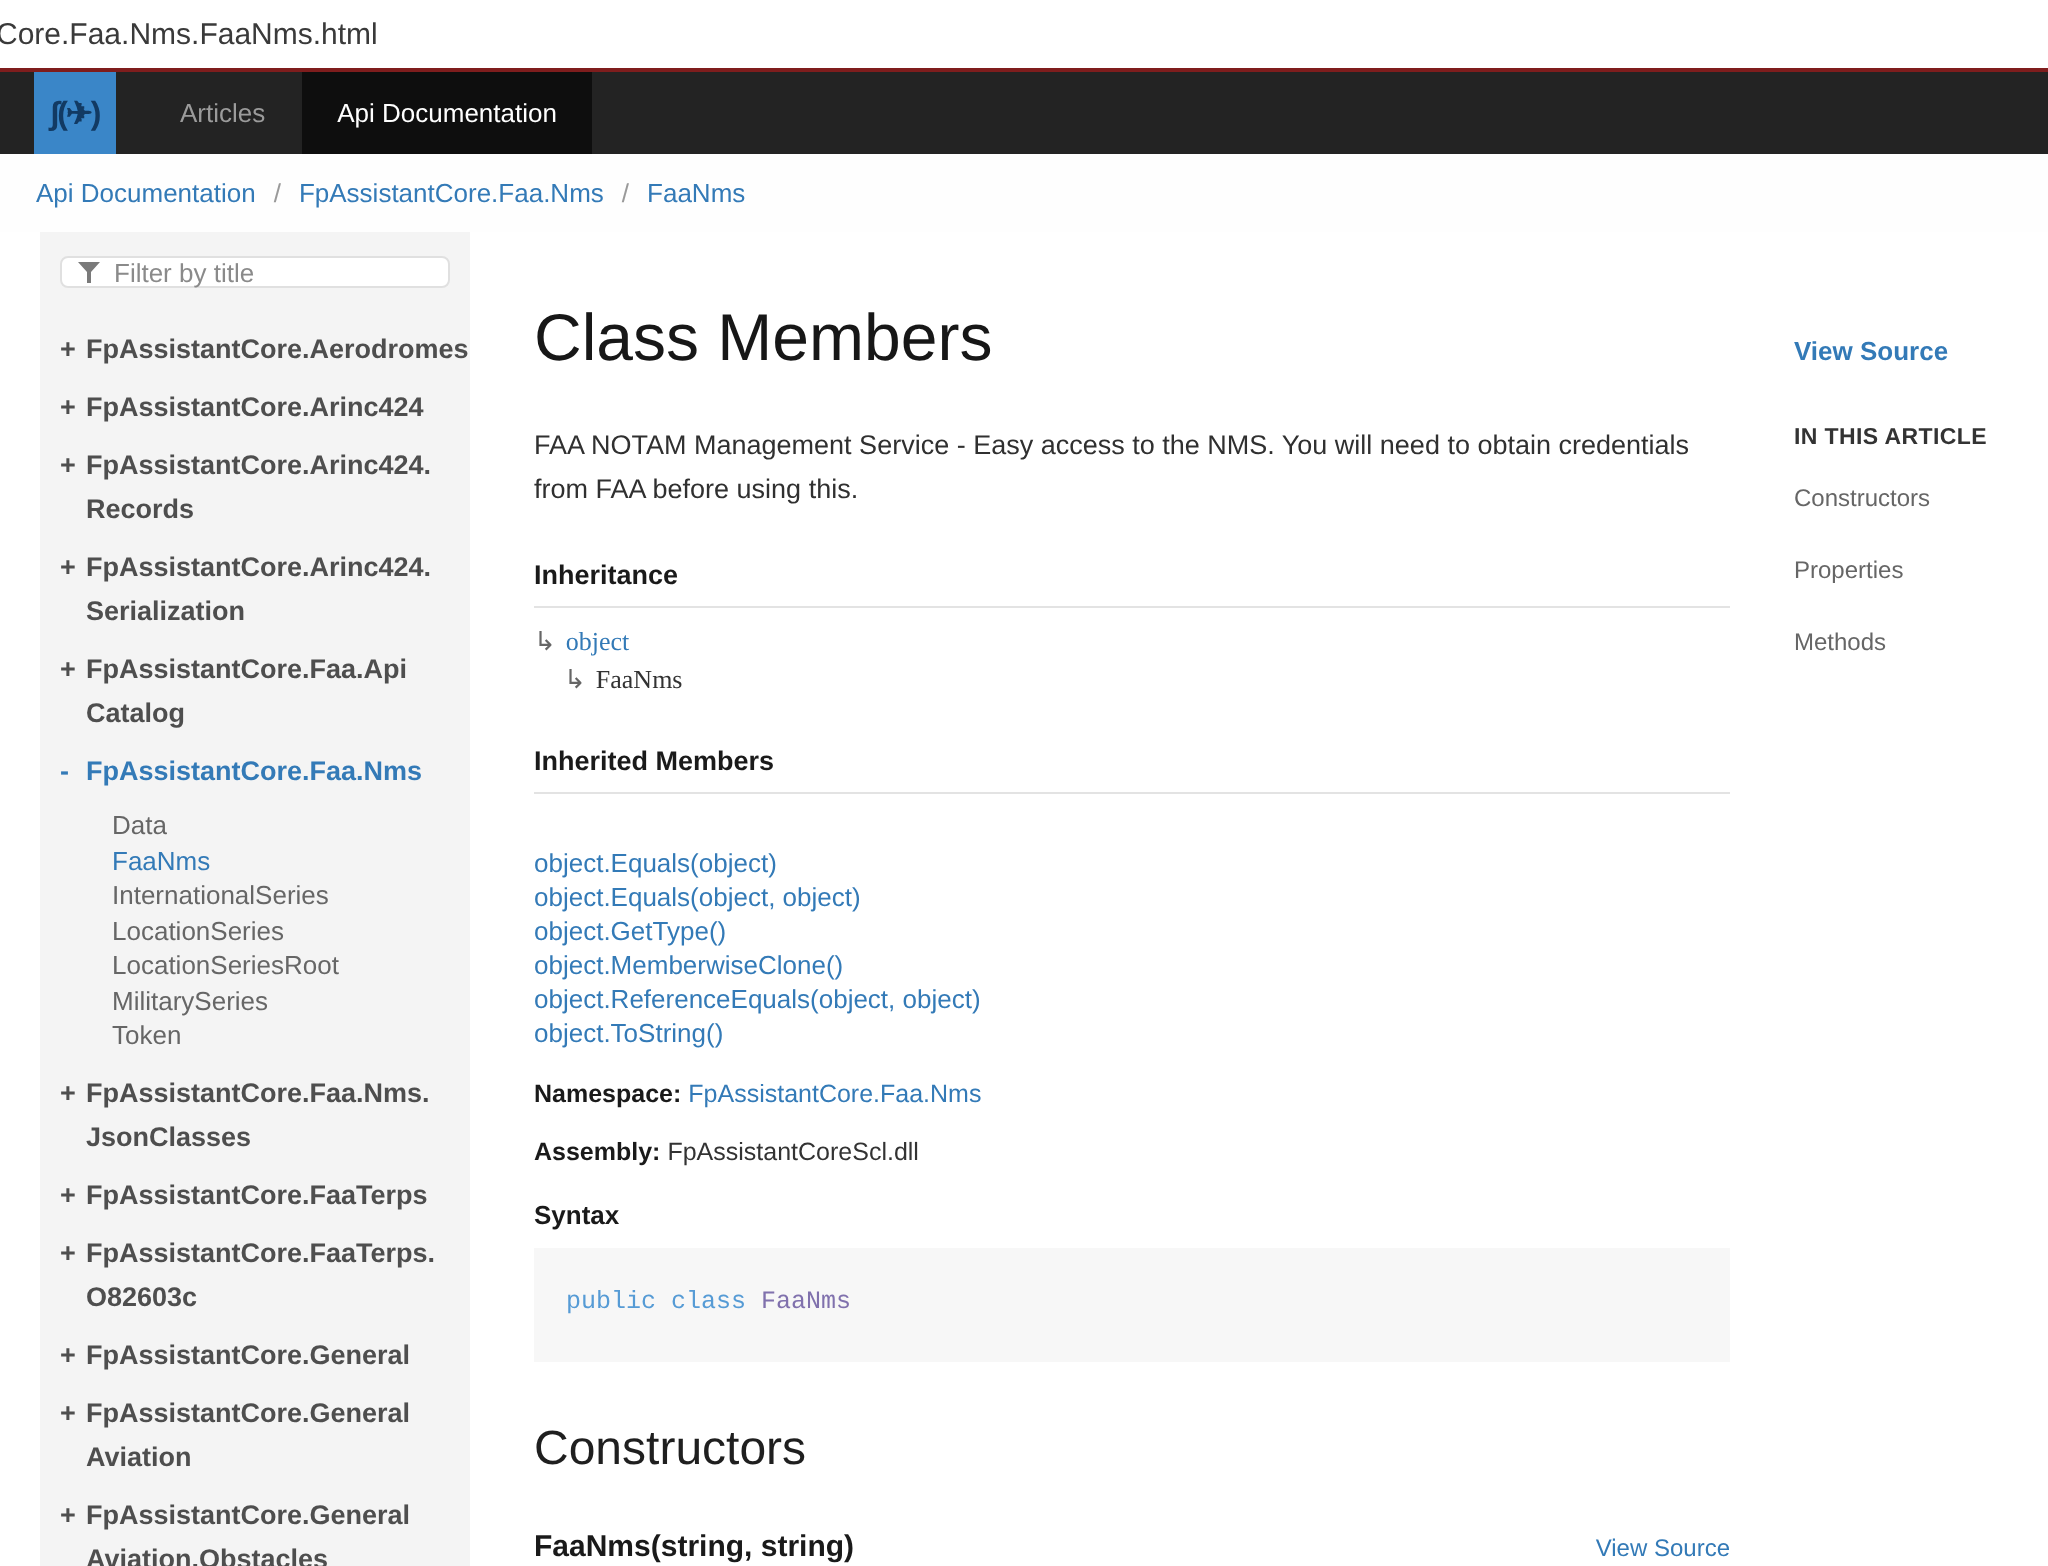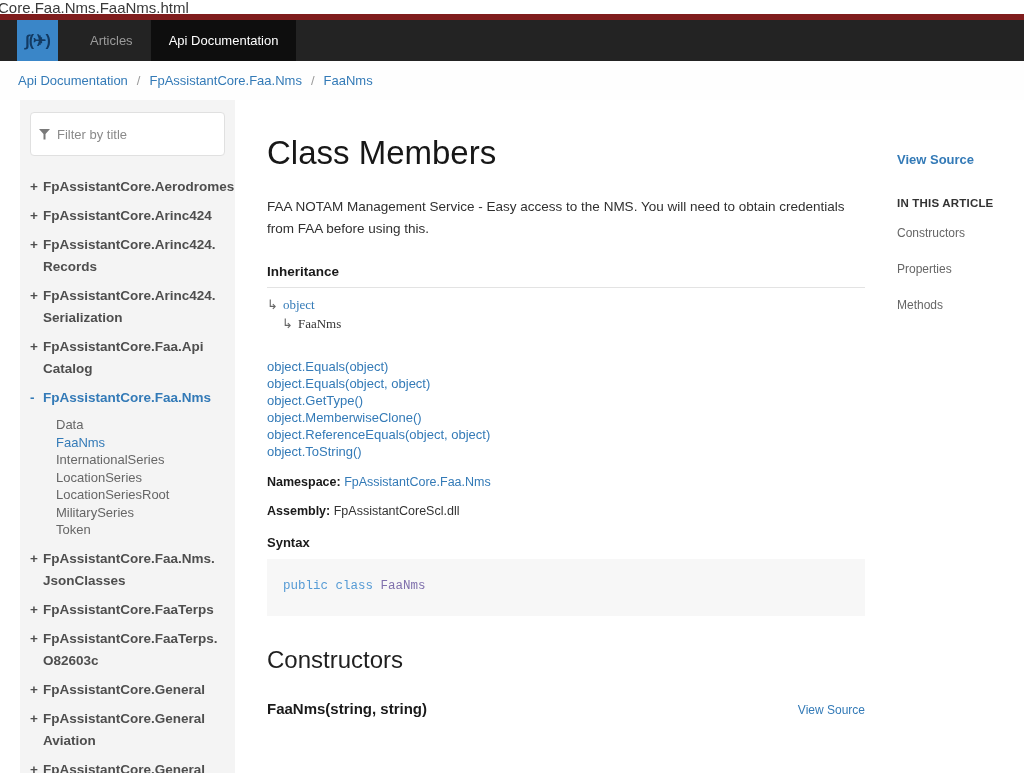--- a/index.html
+++ b/index.html
@@ -1,20 +1,20 @@
 <!DOCTYPE html>
 <html style="--text: #333333; --link: #337ab7; --navbar_bg: #232323; --navbar_active_bg: #0e0e0e; --logo_bg: #3a86c8; --logo_fg: #123a63; --sidebar_bg: #f4f4f4; --code_bg: #f7f7f7; --code_keyword: #569bd5; --code_type: #8071ad; --code_string: #e8823e; --code_plain: #3f3f3f;"><head>
 <meta charset="utf-8">
 <style>
   * { box-sizing: border-box; margin: 0; padding: 0; }
   html, body { width: 1024px; height: 783px; overflow: hidden; }
   body { font-family: "Liberation Sans", sans-serif; background: #fff; color: var(--text); }
 
   
-  .titlebar { height: 20px; background: #fff; border-bottom: 6px solid #7f1d1d;
+  .titlebar { height: 36px; background: #fff; border-bottom: 2px solid #7f1d1d;
     display: flex; align-items: center; font-size: 15px; color: #3a3a3a; }
   .titlebar span { margin-left: -2px; white-space: nowrap; }
 
   
   .navbar { height: 41px; background: var(--navbar_bg); display: flex; align-items: stretch; }
   .logo { width: 41px; margin-left: 17px; background: var(--logo_bg); color: var(--logo_fg);
     display: flex; align-items: center; justify-content: center;
     font-size: 16px; font-weight: bold; letter-spacing: -1px; cursor: pointer; }
   .nav-items { display: flex; align-items: stretch; margin-left: 14px; }
   .nav-item { display: flex; align-items: center; padding: 0 18px; font-size: 13px;
@@ -27,21 +27,21 @@
   .bc-link { color: var(--link); text-decoration: none; cursor: pointer; }
   .bc-sep { color: #9a9a9a; margin: 0 9px; }
 
   
   .layout { display: flex; height: 673px; align-items: stretch; }
 
   
   .sidebar { width: 215px; margin-left: 20px; background: var(--sidebar_bg);
     padding: 12px 10px 0 10px; flex-shrink: 0; overflow: hidden; }
   .filterbox { background: #fff; border: 1px solid #e0e0e0; border-radius: 4px;
-    height: 44px; display: flex; align-items: center; padding: 0 8px; margin-bottom: 20px; }
+    height: 16px; display: flex; align-items: center; padding: 0 8px; margin-bottom: 20px; }
   .filterbox svg { flex-shrink: 0; margin-right: 7px; }
   .filterbox input { border: none; outline: none; font-size: 13px; color: #555; width: 100%;
     font-family: "Liberation Sans", sans-serif; background: transparent; }
   .filterbox input::placeholder { color: #8a8a8a; }
   .tree-item { display: flex; font-size: 13.5px; font-weight: bold; color: #4e4e4e;
     line-height: 22px; margin: 0 0 7px 0; cursor: pointer; }
   .tree-item .prefix { width: 13px; flex-shrink: 0; }
   .tree-item .lbl { white-space: pre-line; flex: 1; }
   .tree-item.active { color: var(--link); }
   .tree-children { list-style: none; margin: 2px 0 9px 26px; }
@@ -189,20 +189,21 @@
     <p class="desc">FAA NOTAM Management Service - Easy access to the NMS. You will need to obtain credentials from FAA before using this.</p>
 
     <div class="sect-head">Inheritance</div>
     <div class="inh-line">
       <span class="arrow">↳</span><a class="doclink">object</a>
     </div>
     <div class="inh-line lvl2">
       <span class="arrow">↳</span><span>FaaNms</span>
     </div>
 
+    <div class="sect-head">Inherited Members</div>
     <div class="member-links">
         <a>object.Equals(object)</a>
         <a>object.Equals(object, object)</a>
         <a>object.GetType()</a>
         <a>object.MemberwiseClone()</a>
         <a>object.ReferenceEquals(object, object)</a>
         <a>object.ToString()</a>
       </div>
 
     <div class="meta-line">

